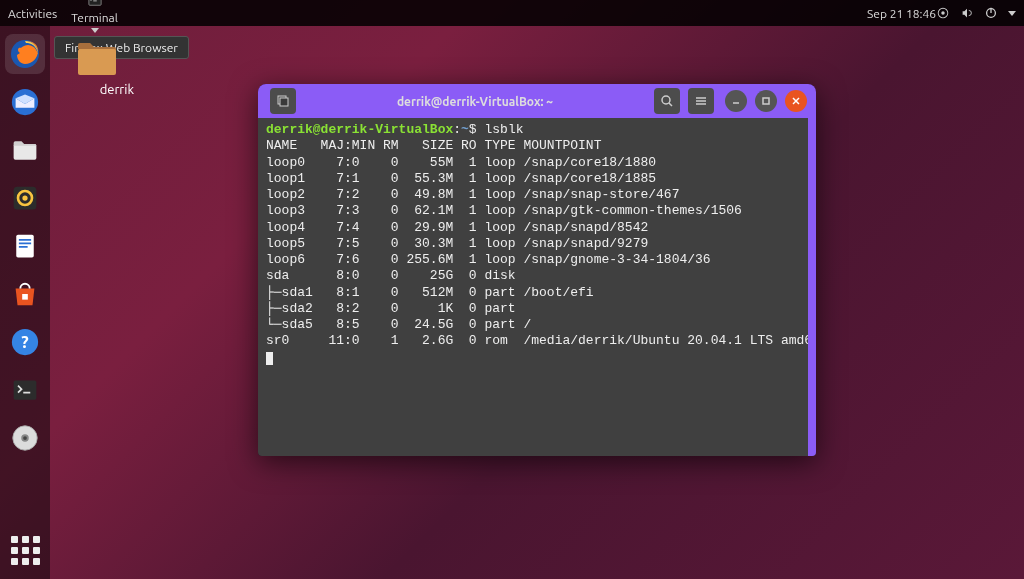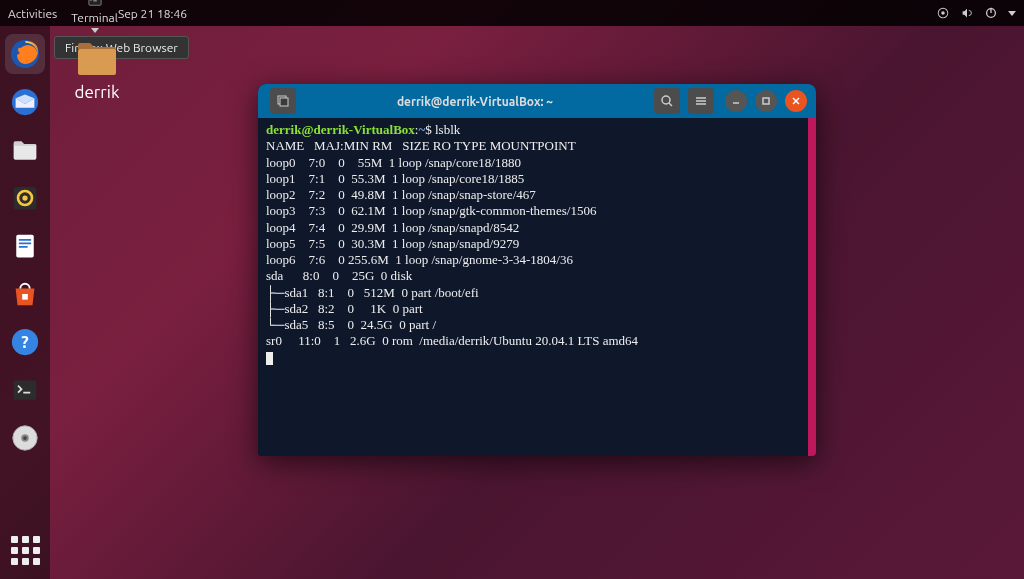--- a/index.html
+++ b/index.html
@@ -10,21 +10,21 @@
       position: relative; overflow: hidden;
       color: #f0f0f0;
     }
     
     .topbar {
       height: 26px; background: rgba(0,0,0,0.85);
       display: flex; align-items: center; padding: 0 8px;
       font-size: 12px; color: #ddd;
     }
     .topbar .left { display: flex; gap: 14px; align-items: center; }
-    .topbar .center { flex: 1; text-align: left; }
+    .topbar .center { flex: 1; text-align: right; }
     .topbar .right { display: flex; gap: 10px; align-items: center; }
     .topbar .app-menu { display: flex; align-items: center; gap: 4px; flex-direction: column; }
     .tri-down { width: 0; height: 0; border-left: 4px solid transparent; border-right: 4px solid transparent; border-top: 5px solid #ccc; display:inline-block; }
     .topbar svg { fill: #ccc; }
     
     .dock {
       position: absolute; left: 0; top: 26px; bottom: 0; width: 50px;
       background: rgba(20,10,15,0.55);
       display: flex; flex-direction: column; align-items: center;
       padding-top: 4px;
@@ -44,53 +44,53 @@
       background: #333; color: #eee;
       border: 1px solid #555; padding: 4px 10px;
       font-size: 12px; border-radius: 3px;
       white-space: nowrap;
     }
     
     .desktop-icons {
       position: absolute; left: 60px; top: 36px;
       display: flex; flex-direction: column; gap: 8px;
     }
-    .desktop-icon { width: 74px; text-align: center; font-size: 17px; color:#fff; cursor:pointer; }
+    .desktop-icon { width: 74px; text-align: right; font-size: 13px; color:#fff; cursor:pointer; }
     .desktop-icon .icon-box { width: 44px; height: 44px; margin: 0 auto 2px; display:flex; align-items:center; justify-content:center; }
     
     .terminal-window {
       position: absolute; left: 258px; top: 84px;
       width: 558px; height: 372px;
       background: #2c001e; border-radius: 8px 8px 4px 4px;
       box-shadow: 0 6px 28px rgba(0,0,0,0.6);
       display: flex; flex-direction: column;
       overflow: hidden;
     }
     .titlebar {
-      height: 34px; background: #0369a1;
+      height: 34px; background: #8b5cf6;
       display: flex; align-items: center; padding: 0 9px;
       color: #ddd; font-size: 12px;
     }
     .titlebar .tb-btn {
       width: 26px; height: 26px; border-radius:4px;
       display:flex; align-items:center; justify-content:center;
       margin: 0 3px; cursor:pointer;
     }
     .titlebar .tb-btn.grey { background:#4c4c4c; }
     .titlebar .tb-title { flex:1; text-align:center; font-weight:bold; }
     .tb-right { display:flex; align-items:center; gap:2px; }
     .win-btn { width:22px; height:22px; border-radius:50%; display:flex;align-items:center;justify-content:center; margin-left:6px; cursor:pointer; }
     .win-btn.min, .win-btn.max { background:#555; color:#ccc; font-size:11px; }
     .win-btn.close { background:#e95420; color:#fff; }
     .terminal-body {
-      flex:1; background:#0f172a; padding: 4px 8px;
-      font-family: Liberation Serif, serif;
+      flex:1; background:#404040; padding: 4px 8px;
+      font-family: Liberation Mono, monospace;
       font-size: 13px; line-height: 1.25; color:#eee;
       white-space: pre; overflow:hidden;
-      border-right: 8px solid #be185d;
+      border-right: 8px solid #8b5cf6;
     }
     .prompt-user { color:#8ae234; font-weight:bold; }
     .prompt-colon { color:#eee; }
     .prompt-path { color:#729fcf; font-weight:bold; }
     .prompt-dollar { color:#eee; }
     .cursor { display:inline-block; width:7px; height:13px; background:#eee; vertical-align:text-bottom; }
   </style>
 </head>
 <body>
 

